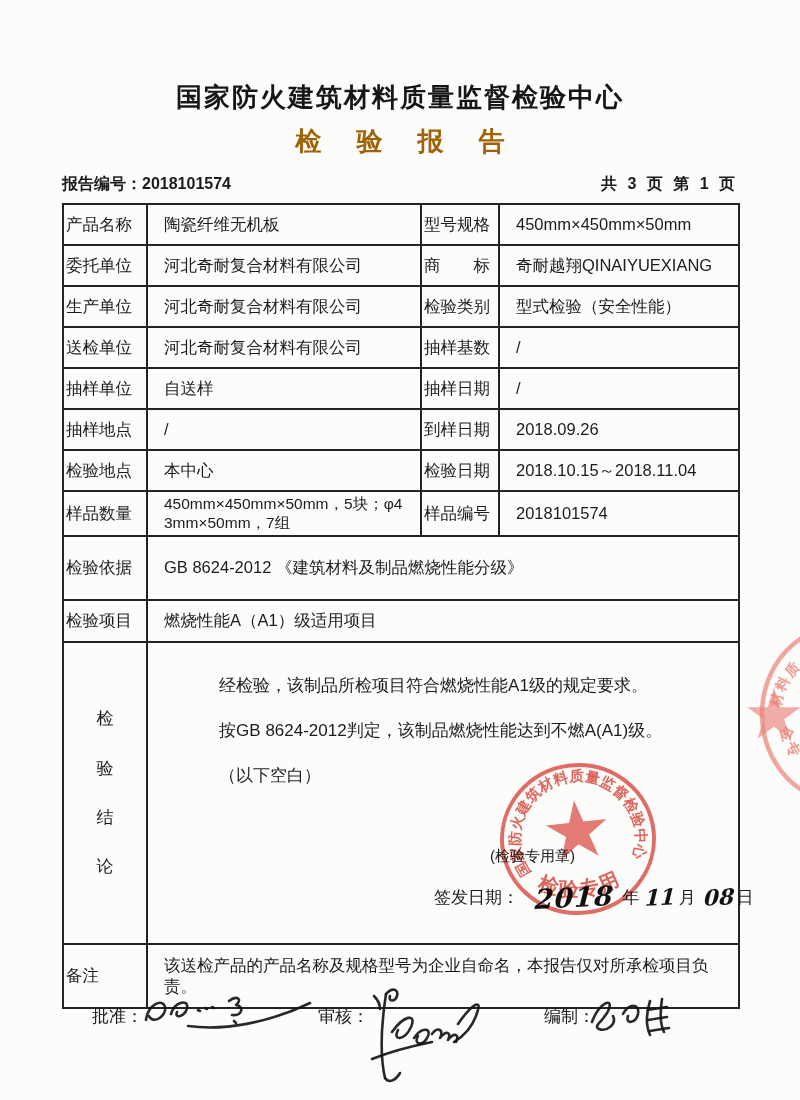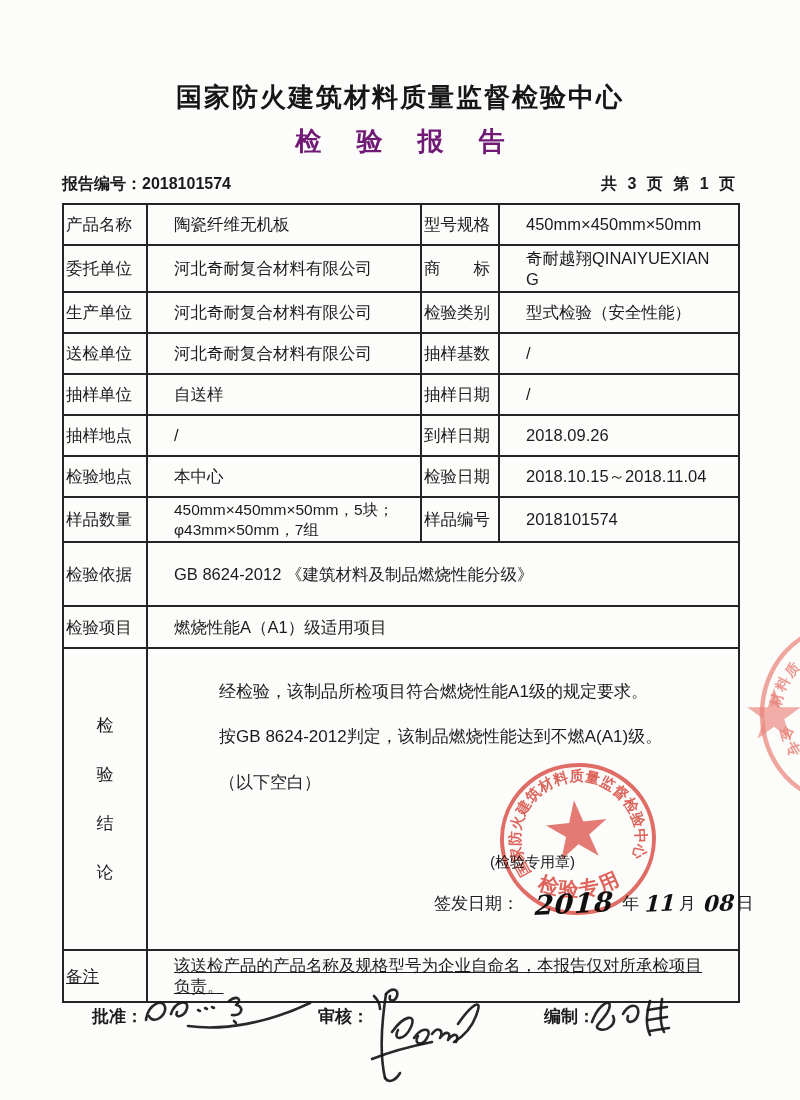--- a/index.html
+++ b/index.html
@@ -10,44 +10,44 @@
     color:#1b1b1b;
   }
   .page{position:relative;width:800px;height:1100px;overflow:hidden;background:#fcfcfa;}
 
   .title{
     position:absolute;top:80px;left:0;width:100%;
     text-align:center;font-size:26px;font-weight:bold;letter-spacing:2px;color:#161616;
   }
   .subtitle{
     position:absolute;top:124px;left:0;width:100%;
-    text-align:center;font-size:26px;font-weight:bold;letter-spacing:14px;text-indent:14px;color:#701a75;
+    text-align:center;font-size:26px;font-weight:bold;letter-spacing:14px;text-indent:14px;color:#a16207;
   }
   .meta-row{
     position:absolute;top:174px;left:62px;width:676px;
     display:flex;justify-content:space-between;
     font-size:16px;font-weight:600;color:#1a1a1a;
   }
   .meta-row .pages{letter-spacing:3px;}
 
   table.report{
     position:absolute;top:203px;left:62px;width:676px;
     border-collapse:collapse;table-layout:fixed;
   }
   td{
     border:2px solid #242424;
     font-size:16.5px;line-height:1.25;
     vertical-align:middle;
-    padding:2px 26px;
+    padding:2px 16px;
     font-weight:500;
     word-break:break-all;
   }
   td.lbl{text-align:left;padding:2px 2px;}
   tr.h41{height:41px;} tr.h50{height:32px;} tr.h64{height:64px;}
-  tr.h42{height:42px;} tr.h272{height:272px;} tr.h57{height:52px;text-decoration:underline;}
+  tr.h42{height:42px;} tr.h272{height:272px;} tr.h57{height:64px;}
 
   td.concl-lbl{vertical-align:middle;}
   .vstack{display:flex;flex-direction:column;align-items:center;gap:28px;font-size:17px;font-weight:500;}
 
   td.concl-cell{vertical-align:top;padding:16px;}
   .concl-wrap{position:relative;width:100%;height:268px;padding:16px 12px 0 16px;box-sizing:border-box;}
   .concl-wrap p{margin:0 0 24px 0;font-size:17px;text-indent:2.3em;font-weight:500;}
 
   .seal-note{position:absolute;left:326px;top:188px;font-size:15px;font-weight:500;white-space:nowrap;}
   .sign-date{
@@ -56,21 +56,21 @@
   }
   .hw{
     font-family:"DejaVu Serif",serif;font-style:italic;font-weight:600;
     color:#111;display:inline-block;transform:rotate(-3deg) skewX(-6deg);
   }
   .hw-year{font-size:27px;margin:0 8px 0 16px;letter-spacing:1px;}
   .hw-m{font-size:22px;margin:0 3px 0 6px;}
   .hw-d{font-size:22px;margin:0 2px 0 8px;}
 
   .footer-row{position:absolute;left:0;top:0;width:800px;height:0;}
-  .sig-label{position:absolute;font-size:17px;font-weight:700;white-space:nowrap;}
+  .sig-label{position:absolute;font-size:17px;font-weight:400;white-space:nowrap;}
   .sig{position:absolute;}
   .sig path{fill:none;stroke:#161616;stroke-width:2.6;stroke-linecap:round;stroke-linejoin:round;opacity:.92;}
 
   .stamp{position:absolute;mix-blend-mode:multiply;}
   .stamp-main{left:496px;top:760px;transform:rotate(-6deg);}
   .stamp-edge{left:730px;top:614px;}
 </style>
 </head>
 <body>
 

